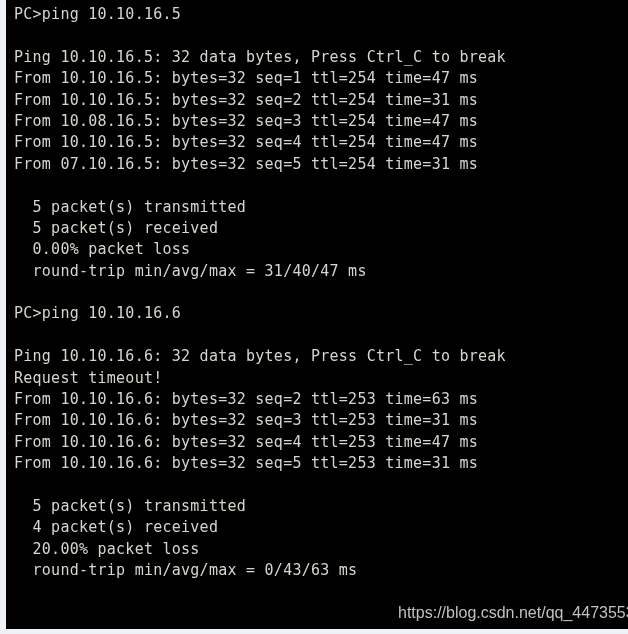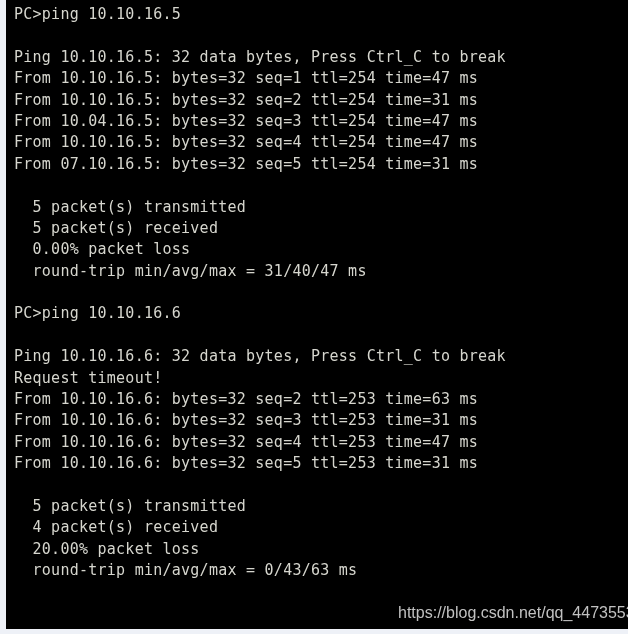--- a/index.html
+++ b/index.html
@@ -68,21 +68,21 @@
 
 <div id="terminal-window">
 
   <div id="terminal-screen">
 
   <span class="console-line">PC&gt;ping 10.10.16.5</span>
       <span class="console-line blank">&nbsp;</span>
       <span class="console-line">Ping 10.10.16.5: 32 data bytes, Press Ctrl_C to break</span>
       <span class="console-line">From 10.10.16.5: bytes=32 seq=1 ttl=254 time=47 ms</span>
       <span class="console-line">From 10.10.16.5: bytes=32 seq=2 ttl=254 time=31 ms</span>
-      <span class="console-line">From 10.04.16.5: bytes=32 seq=3 ttl=254 time=47 ms</span>
+      <span class="console-line">From 10.08.16.5: bytes=32 seq=3 ttl=254 time=47 ms</span>
       <span class="console-line">From 10.10.16.5: bytes=32 seq=4 ttl=254 time=47 ms</span>
       <span class="console-line">From 07.10.16.5: bytes=32 seq=5 ttl=254 time=31 ms</span>
       <span class="console-line blank">&nbsp;</span>
       <span class="console-line">  5 packet(s) transmitted</span>
       <span class="console-line">  5 packet(s) received</span>
       <span class="console-line">  0.00% packet loss</span>
       <span class="console-line">  round-trip min/avg/max = 31/40/47 ms</span>
       <span class="console-line blank">&nbsp;</span>
       <span class="console-line">PC&gt;ping 10.10.16.6</span>
       <span class="console-line blank">&nbsp;</span>

